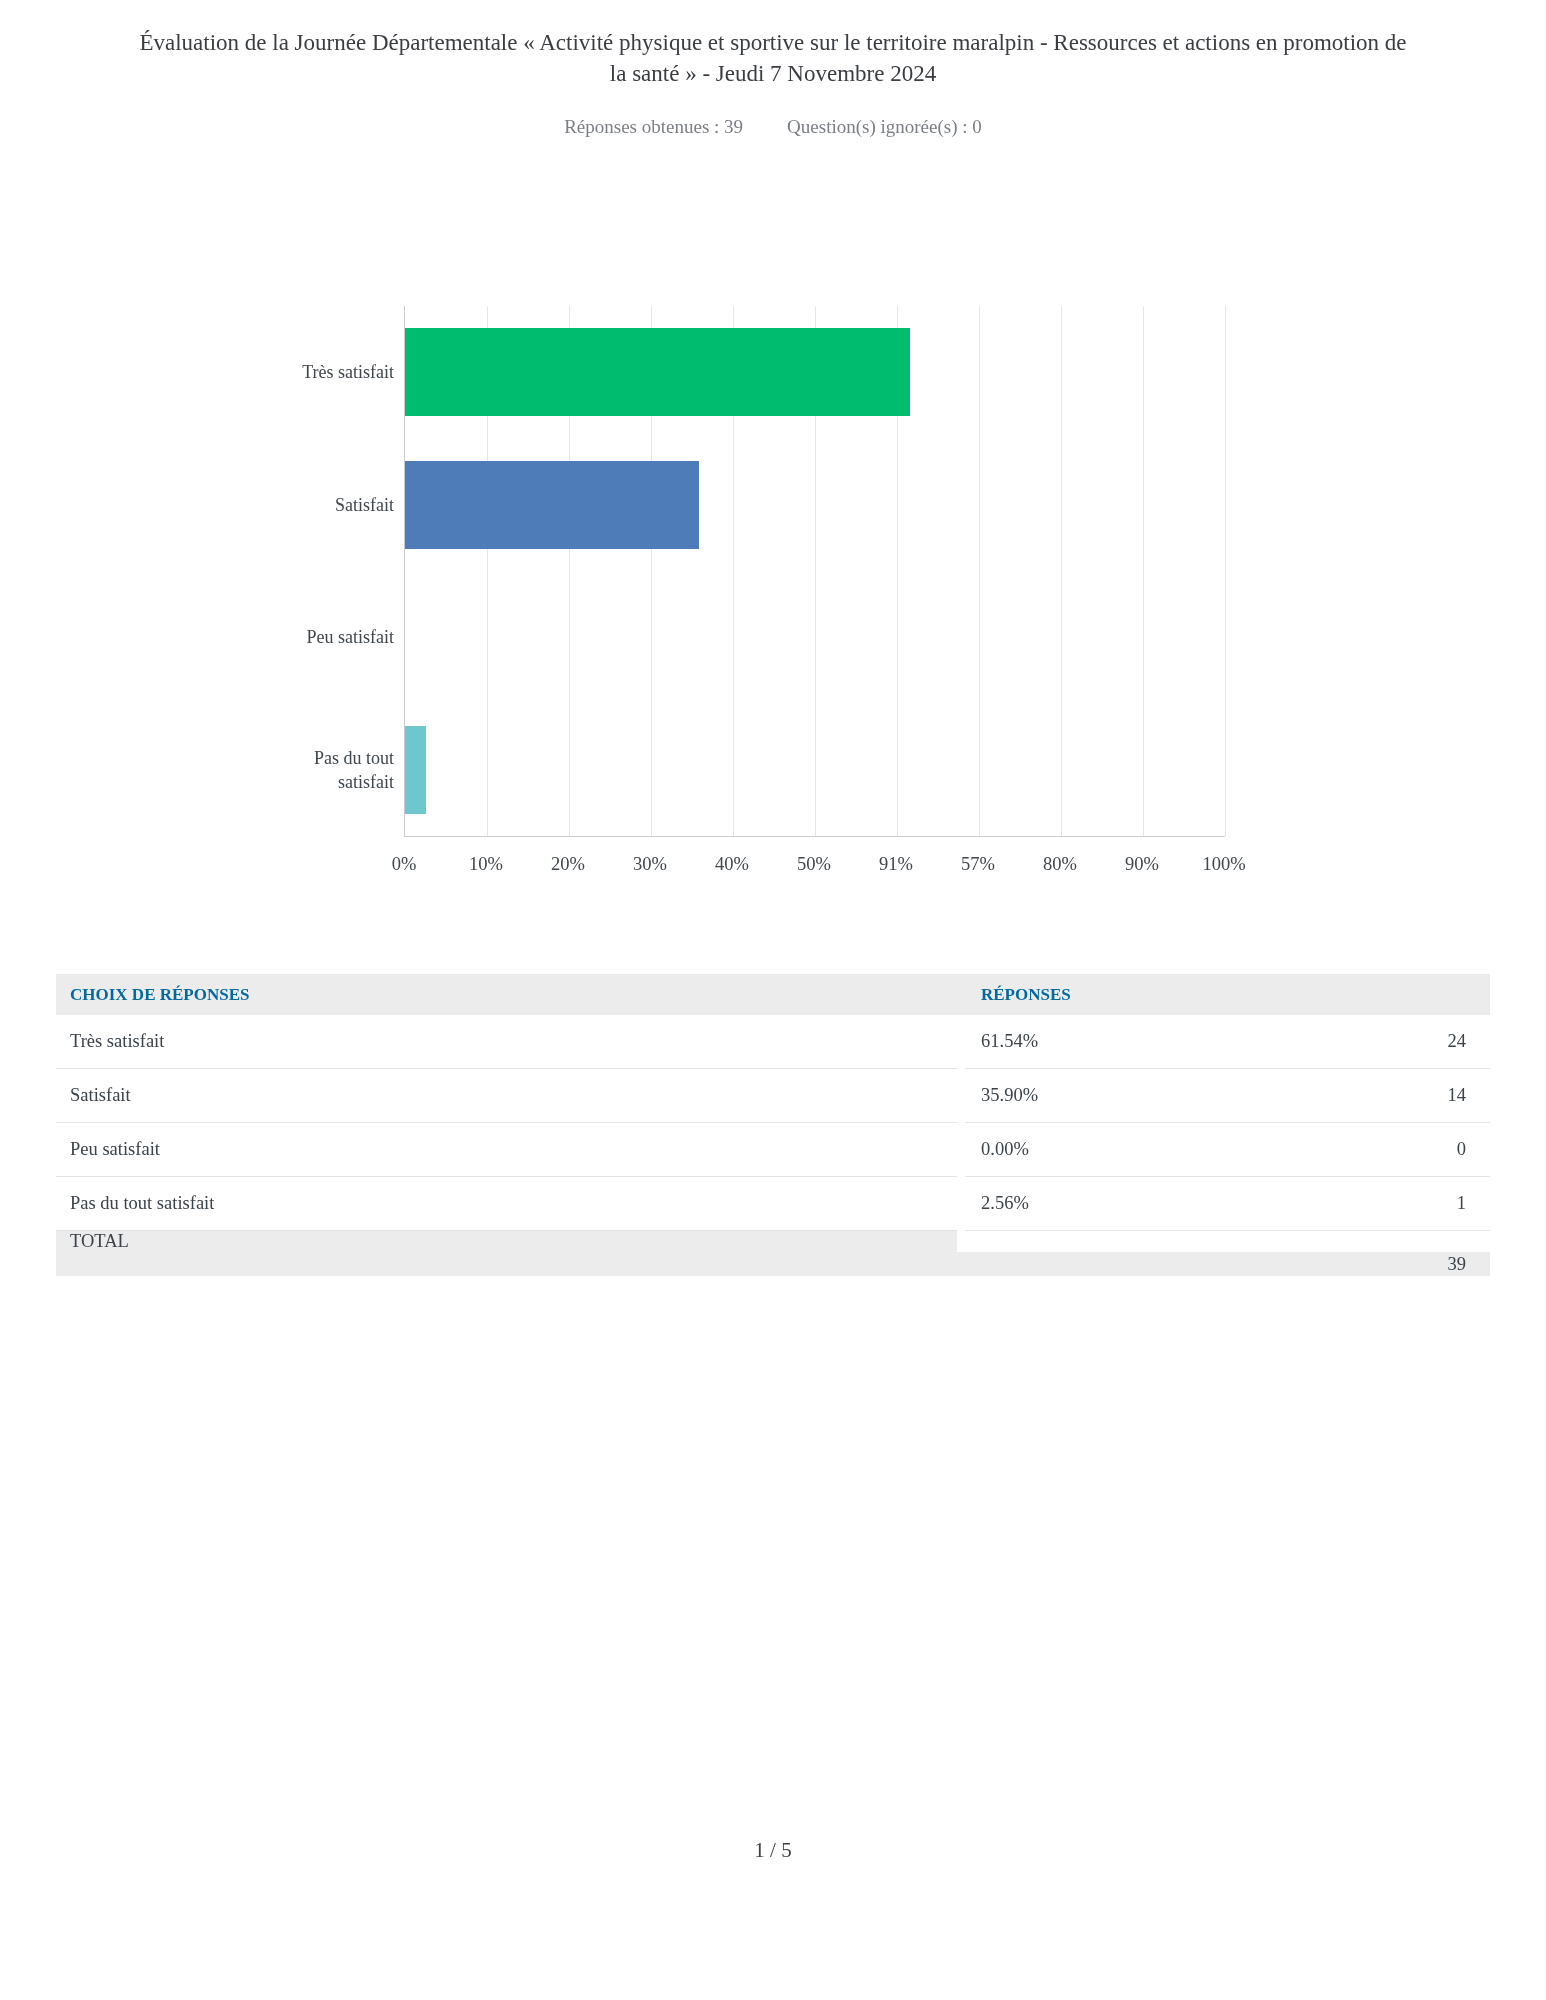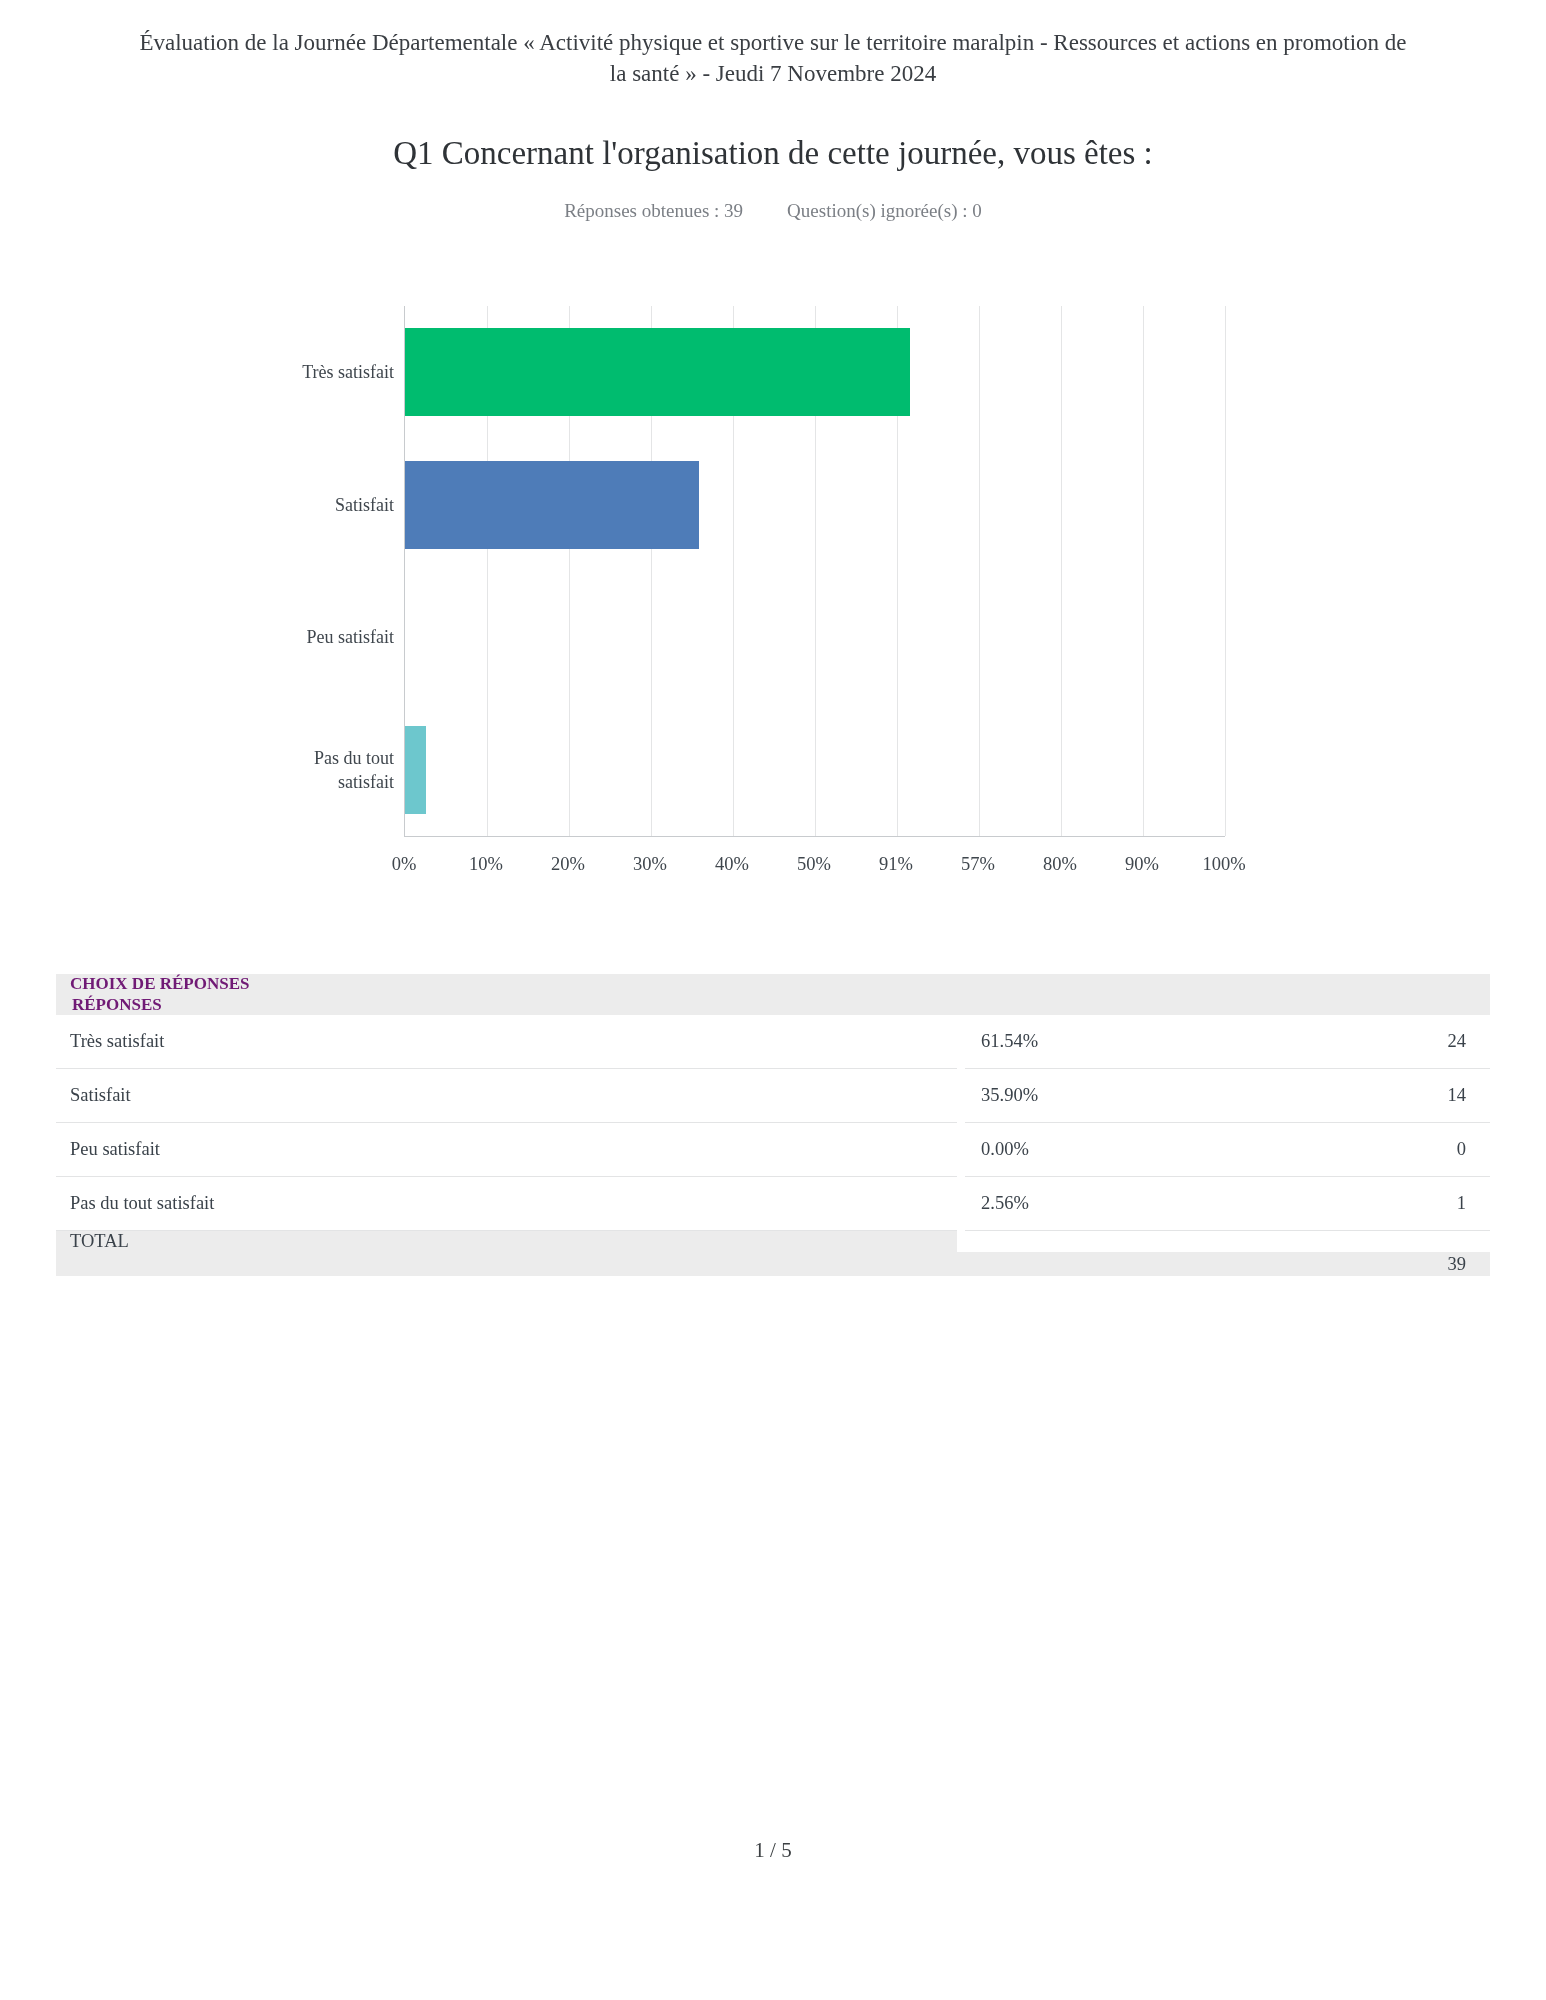--- a/index.html
+++ b/index.html
@@ -57,42 +57,41 @@
   .cat-label span{display:inline-block;max-width:140px;text-align:right;}
   .x-tick{
     position:absolute;top:548px;width:90px;
     text-align:center;font-size:18.5px;color:#3f464d;
   }
   
   .table{position:absolute;top:974px;left:56px;width:1434px;}
   .t-row{display:flex;}
   .t-left{width:901px;margin-right:8px;display:flex;align-items:center;padding-left:14px;box-sizing:border-box;}
   .t-right{flex:1;display:flex;align-items:center;box-sizing:border-box;padding-left:16px;padding-right:24px;}
-  .t-head{height:41px;background:#ececec;font-weight:bold;font-size:17px;color:#701a75;flex-direction:column;}
+  .t-head{height:41px;background:#ececec;font-weight:bold;font-size:17px;color:#0369a1;}
   .t-head .t-left,.t-head .t-right{background:#ececec;}
   .t-data{height:54px;font-size:18.5px;color:#3a424a;}
   .t-data .t-left,.t-data .t-right{border-bottom:1px solid #e3e4e5;}
   .t-data .t-right{justify-content:space-between;}
   .t-total{height:45px;font-size:18.5px;color:#3a424a;flex-direction:column;}
   .t-total .t-left,.t-total .t-right{background:#ececec;}
   .t-total .t-right{justify-content:flex-end;}
   
   .footer{
     position:absolute;top:1838px;left:0;width:100%;
     text-align:center;font-size:21px;color:#3c4043;
   }
 </style>
 </head>
 <body>
 
 <div class="page">
 
   <div class="doc-header">Évaluation de la Journée Départementale « Activité physique et sportive sur le territoire maralpin - Ressources et actions en promotion de la santé » - Jeudi 7 Novembre 2024</div>
 
-  <h1 class="q-title">Q1 Concernant l'organisation de cette journée, vous êtes :</h1>
 
   <div class="stats">
     <span>Réponses obtenues : 39</span>
     <span>Question(s) ignorée(s) : 0</span>
   </div>
 
   <div class="chart">
     <div class="plot">
         <div class="gridline" style="left: 10%;"></div>
         <div class="gridline" style="left: 20%;"></div>

